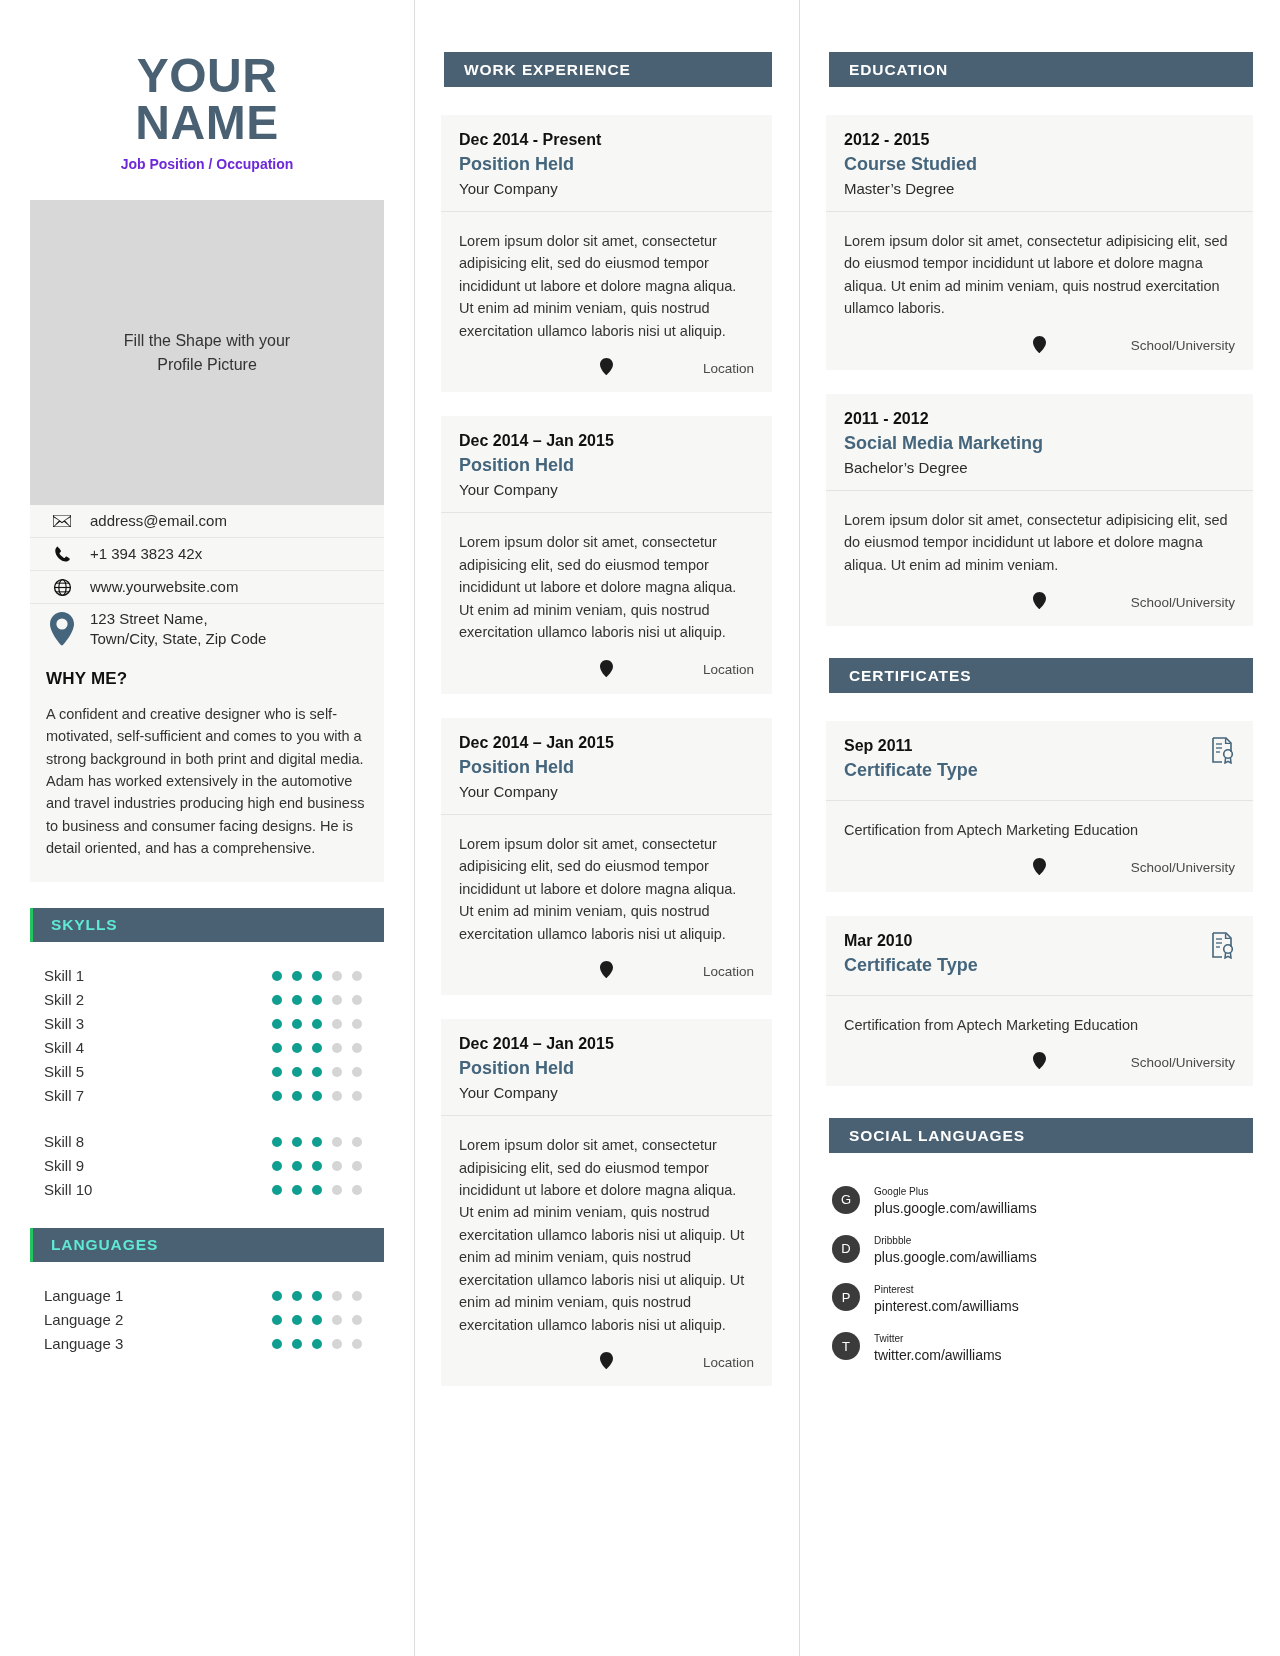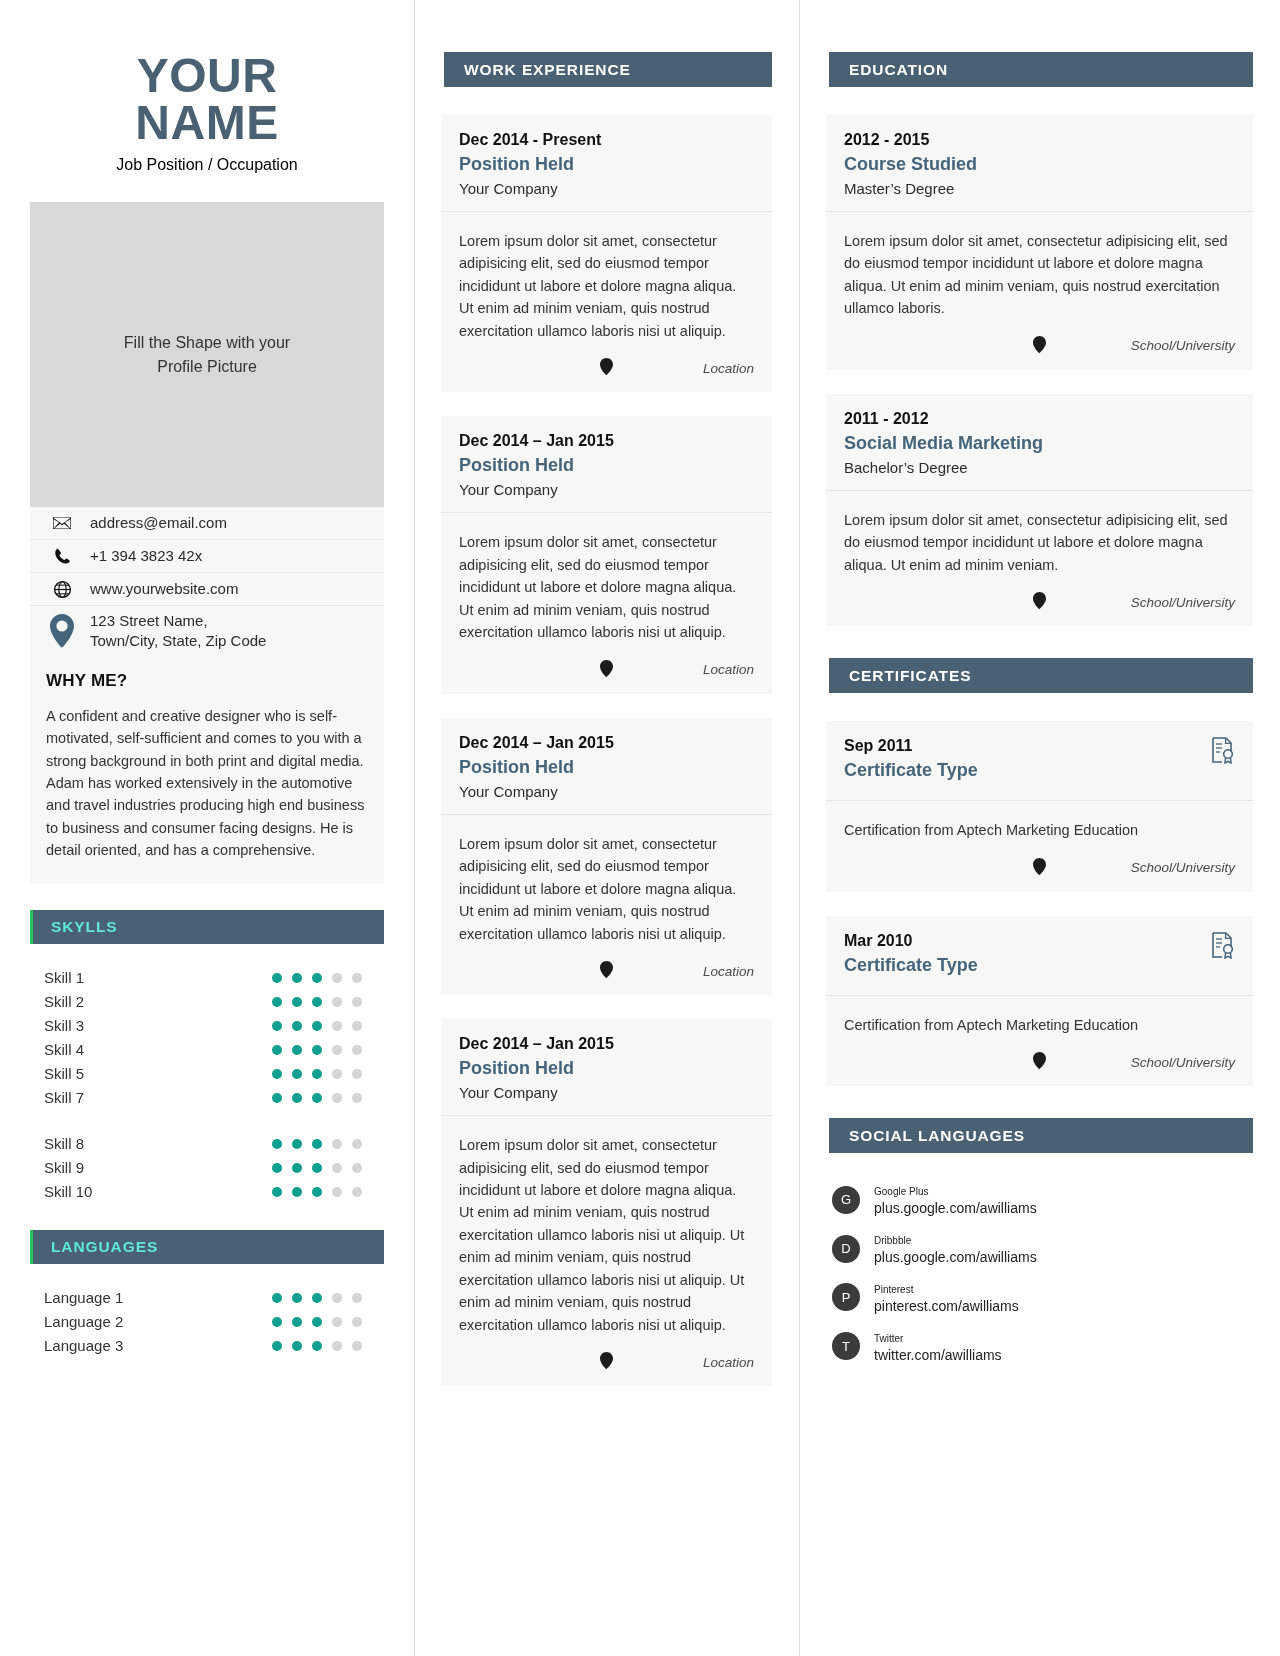--- a/index.html
+++ b/index.html
@@ -45,23 +45,23 @@
     font-weight: bold;
     line-height: 0.98;
     letter-spacing: 0.5px;
     color: #4a6173;
     text-transform: uppercase;
   }
   .name .ln2 { display: block; }
 
   .job-title {
     margin-top: 10px;
-    font-size: 16px;
-    color: #000000;
-    font-weight: normal;
+    font-size: 14px;
+    color: #6d28d9;
+    font-weight: bold;
   }
 
   .photo-box {
     background: #d8d8d8;
     height: 305px;
     display: flex;
     align-items: center;
     justify-content: center;
     text-align: center;
     font-size: 16px;
@@ -202,21 +202,20 @@
     padding: 10px 18px 14px 18px;
     position: relative;
     min-height: 34px;
   }
   .pin-icon { color: #1c1c1c; line-height: 1; }
   .foot-loc {
     position: absolute;
     right: 18px;
     font-size: 13.5px;
     color: #4a4a4a;
-    font-style: italic;
   }
 
   .cert-badge {
     position: absolute;
     top: 16px;
     right: 18px;
     color: #44657c;
   }
 
   

